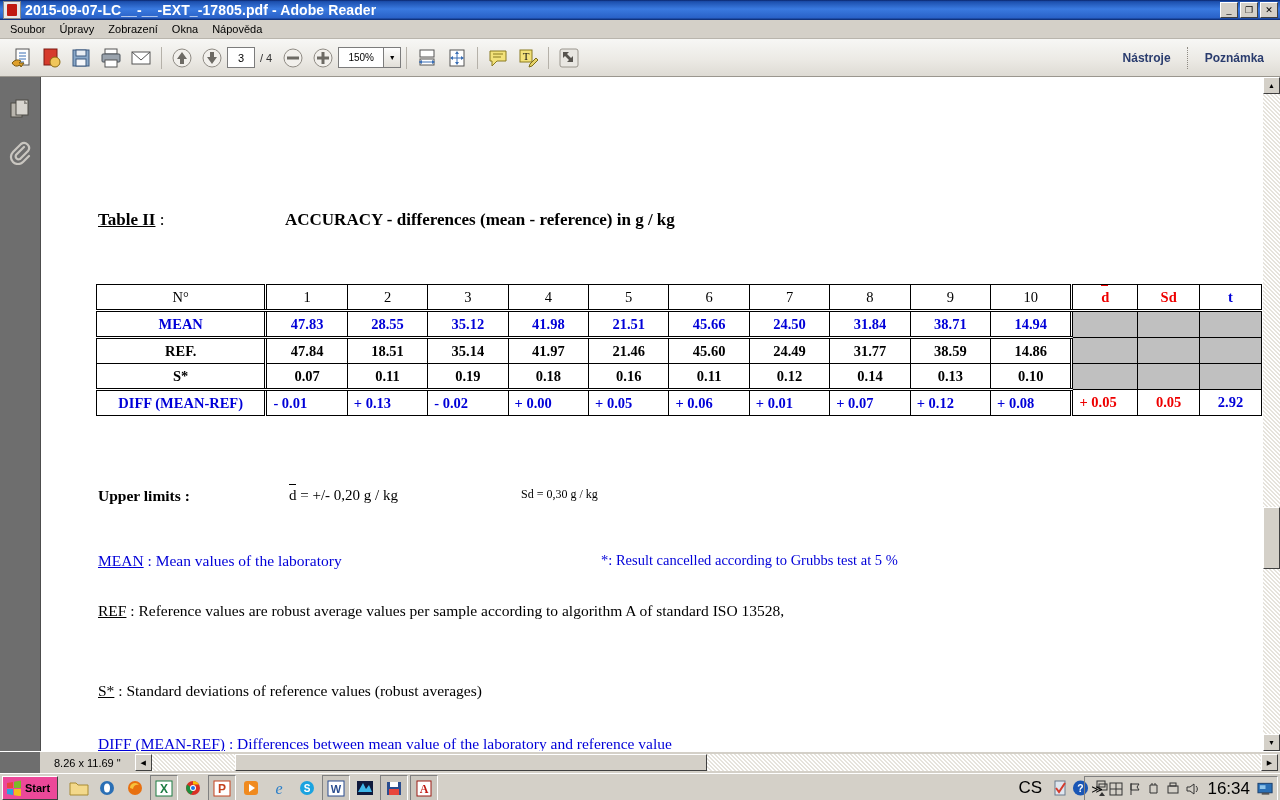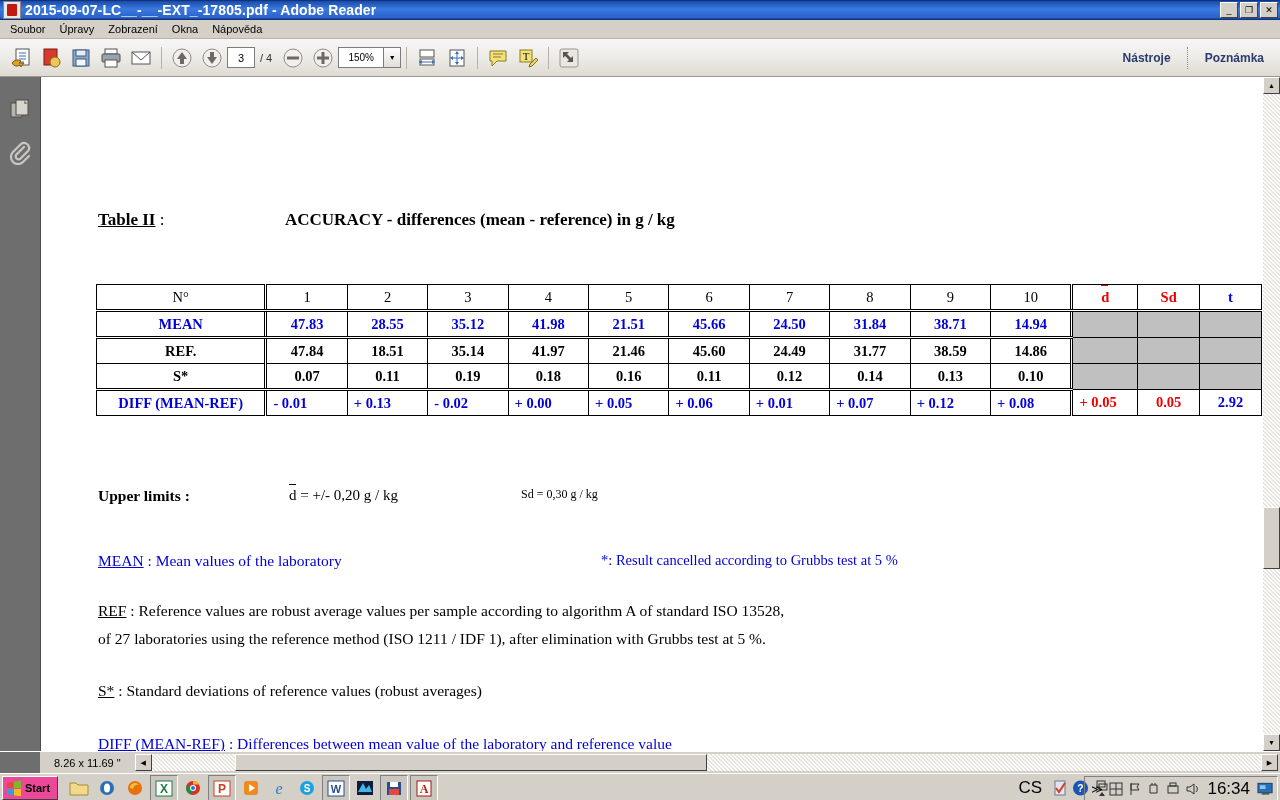--- a/index.html
+++ b/index.html
@@ -282,21 +282,20 @@
       <div class="docline" style="left:480px;top:410px;font-size:12px;">Sd =  0,30 g / kg</div>
 
       <div class="docline blue" style="left:57px;top:475px;font-size:15.5px;">
         <span class="ul">MEAN</span><span> : Mean values of the laboratory</span>
       </div>
       <div class="docline blue" style="left:560px;top:475px;font-size:14.5px;">*: Result cancelled according to Grubbs test at 5 %</div>
 
       <div class="docline" style="left:57px;top:525px;font-size:15.5px;">
         <span class="ul">REF</span><span> : Reference values are robust average values per sample according to algorithm A of standard ISO 13528,</span>
       </div>
-      <div class="docline" style="left:57px;top:553px;font-size:15.5px;">of  27 laboratories using the reference method (ISO 1211 / IDF 1), after  elimination with Grubbs test at 5 %.</div>
 
       <div class="docline blue" style="left:57px;top:658px;font-size:15.5px;">
         <span class="ul">DIFF (MEAN-REF)</span><span> : Differences between mean value of the laboratory and reference value</span>
       </div>
 
       <div class="docline" style="left:57px;top:605px;font-size:15.5px;">
         <span class="ul">S*</span><span> : Standard deviations of reference values (robust averages)</span>
       </div>
 
       <table id="tbl">

